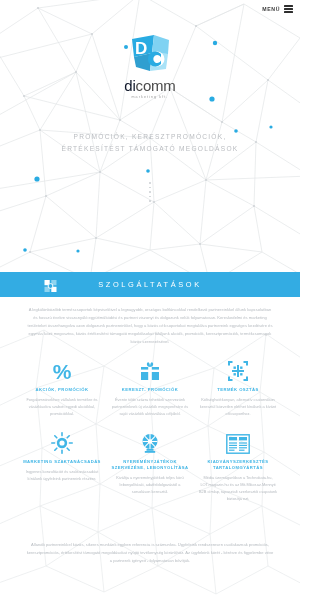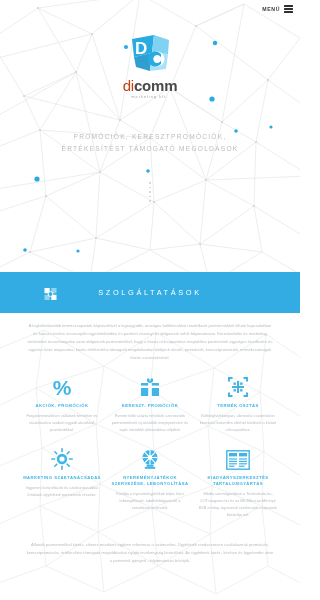--- a/index.html
+++ b/index.html
@@ -28,39 +28,39 @@
   .burger i { display: block; height: 1.6px; background: #2e2e2e; border-radius: .5px; }
 
   
   .hero {
     position: absolute; top: 0; left: 0; right: 0; height: 272px; z-index: 3;
     display: flex; flex-direction: column; align-items: center;
   }
   .logo-wrap { margin-top: 33px; display: flex; flex-direction: column; align-items: center; }
   .logo-mark { width: 44px; height: 42px; }
   .logo-word { margin-top: 3px; font-size: 15px; letter-spacing: -0.2px; line-height: 1; }
-  .logo-word .di { color: #c2410c; font-weight: 400; }
-  .logo-word .comm { color: #4a4a4a; font-weight: 700; }
+  .logo-word .di { color: #0f172a; font-weight: 400; }
+  .logo-word .comm { color: #4a4a4a; font-weight: 400; }
   .logo-sub {
     margin-top: 2px; font-size: 3.6px; letter-spacing: 1.1px;
     color: #9a9a9a; text-transform: lowercase;
   }
   .tagline {
     margin-top: 32px; width: 240px; text-align: center;
     font-size: 6.6px; letter-spacing: 1.25px; line-height: 1.75;
     color: #b9bcc0; font-weight: 400;
   }
   .scroll-dots {
     margin-top: 28px; display: flex; flex-direction: column; align-items: center; gap: 3px;
   }
   .scroll-dots span { width: 1.6px; height: 1.6px; border-radius: 50%; background: #cfd3d7; }
 
   
   .band {
-    position: relative; z-index: 4; height: 41px; background: #33ace3;
+    position: relative; z-index: 4; height: 25px; background: #33ace3;
     display: flex; align-items: center; justify-content: center;
   }
   .band-title {
     font-size: 7.4px; letter-spacing: 2.6px; color: #ffffff; font-weight: 400;
   }
   .band-icon { position: absolute; left: 44px; top: 50%; transform: translateY(-50%); width: 13px; height: 13px; }
 
   
   .services { position: absolute; top: 272px; left: 0; right: 0; z-index: 4; }
   .intro {

